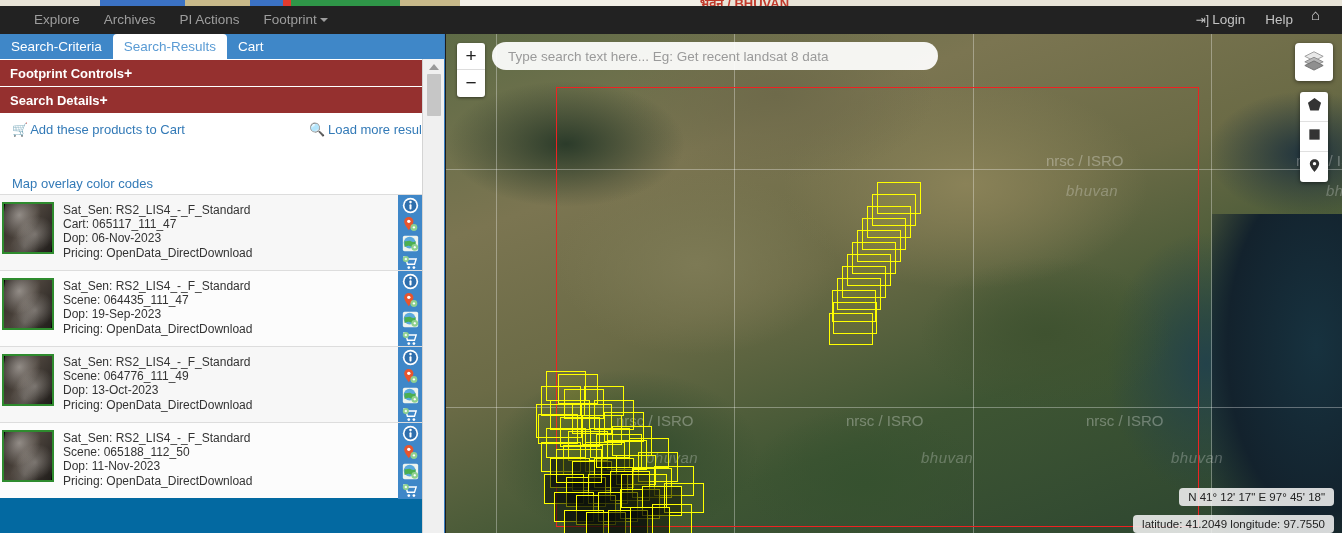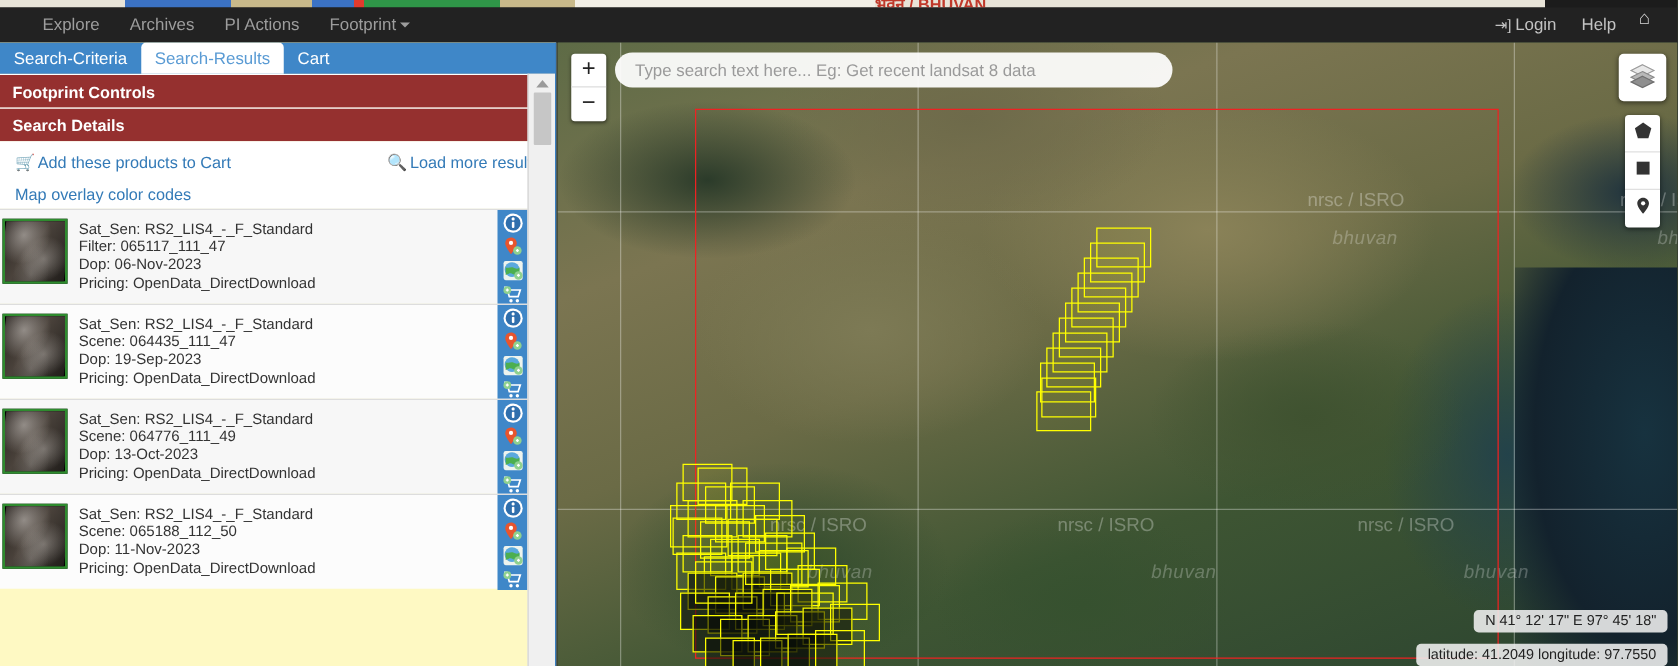--- a/index.html
+++ b/index.html
@@ -6,21 +6,21 @@
   html, body {
     width: 1342px; height: 533px;
     overflow: hidden;
     font-family: "Liberation Sans", sans-serif;
     background: #1c1c1c;
   }
   #app { position: relative; width: 1342px; height: 533px; overflow: hidden; }
 
   
   .banner-strip {
-    position: absolute; top: 0; left: 0; width: 1236px; height: 6px;
+    position: absolute; top: 0; left: 0; width: 1342px; height: 6px;
     background: linear-gradient(90deg,
       #e8e4d8 0px, #e8e4d8 100px,
       #3b72c4 100px, #3b72c4 185px,
       #c8b98a 185px, #c8b98a 250px,
       #3b72c4 250px, #3b72c4 283px,
       #e23b2e 283px, #e23b2e 291px,
       #2f9648 291px, #2f9648 400px,
       #c8b98a 400px, #c8b98a 460px,
       #f2efe6 460px, #f2efe6 700px,
       #e8e4d8 700px, #e8e4d8 1342px);
@@ -51,57 +51,57 @@
   .nav-right {
     margin-left: auto; display: flex; align-items: flex-start; margin-right: 14px;
   }
   .nav-right .nav-item { color: #c3c3c3; padding: 0 10px; }
   .login-ic { display: inline-block; margin-right: 3px; font-size: 12px; }
   .home-ic { font-size: 15px; color: #d8d8d8; padding: 0 8px; cursor: pointer; }
 
   
   .left-panel {
     position: absolute; top: 34px; left: 0; width: 445px; height: 499px;
-    background: #fef9c3; overflow: hidden;
+    background: #0369a1; overflow: hidden;
     border-right: 1px solid #3a7fc1;
   }
   .tabbar {
     position: relative; height: 25px; background: #3f87c8;
     display: flex; align-items: flex-end; padding-left: 0;
   }
   .tab {
     font-size: 13.5px; color: #ffffff; padding: 4px 11px 4px 11px;
     line-height: 17px; cursor: pointer; white-space: nowrap;
   }
   .tab.active {
     background: #ffffff; color: #5a9bd4;
     border-radius: 4px 4px 0 0; padding-bottom: 4px;
   }
 
   .accordion {
     background: #95302f; color: #ffffff; font-size: 13px; font-weight: bold;
     height: 27px; line-height: 27px; padding: 0 10px;
-    display: flex; justify-content: space-between; align-items: center;
+    display: flex; justify-content: flex-start; align-items: center;
     cursor: pointer; margin-top: 0;
     border-top: 1px solid #fff;
   }
   .accordion .plus { font-weight: bold; font-size: 14px; }
 
   .panel-body { padding: 0 10px; background: #fff; }
   .row-links {
     display: flex; justify-content: space-between; align-items: center;
     padding: 9px 2px 4px 2px;
   }
   .link-blue {
     color: #337ab7; font-size: 13px; cursor: pointer; text-decoration: none;
     white-space: nowrap;
   }
   .cart-ic, .search-ic { margin-right: 2px; }
 
-  .colorcodes { padding: 6px 2px 2px 2px; }
+  .colorcodes { padding: 6px 2px 2px 2px; margin-top: 27px; }
 
   .filter-row {
     display: flex; align-items: center; justify-content: space-between;
     padding: 8px 2px 10px 2px;
   }
   .filter-input {
     width: 144px; height: 24px; border: 1px solid #cccccc; border-radius: 3px;
     font-size: 12.5px; padding: 0 7px; color: #555; outline: none;
     font-family: "Liberation Sans", sans-serif;
   }
@@ -329,21 +329,21 @@
     </div>
 
     <div class="results">
 
       <div class="result-item">
         <div class="thumb">
             <div class="sat"></div>
           </div>
         <div class="meta">
           <div>Sat_Sen: RS2_LIS4_-_F_Standard</div>
-          <div>Filter: 065117_111_47</div>
+          <div>Cart: 065117_111_47</div>
           <div>Dop: 06-Nov-2023</div>
           <div>Pricing: OpenData_DirectDownload</div>
         </div>
         <div class="iconcol">
           <div class="ic">
             <svg width="17" height="17" viewBox="0 0 20 20">
                 <circle cx="10" cy="10" r="9" fill="#ffffff"></circle>
                 <circle cx="10" cy="10" r="7" fill="#2f6fad"></circle>
                 <circle cx="10" cy="6" r="1.5" fill="#fff"></circle>
                 <rect x="8.8" y="8.6" width="2.4" height="6" rx="1" fill="#fff"></rect>

